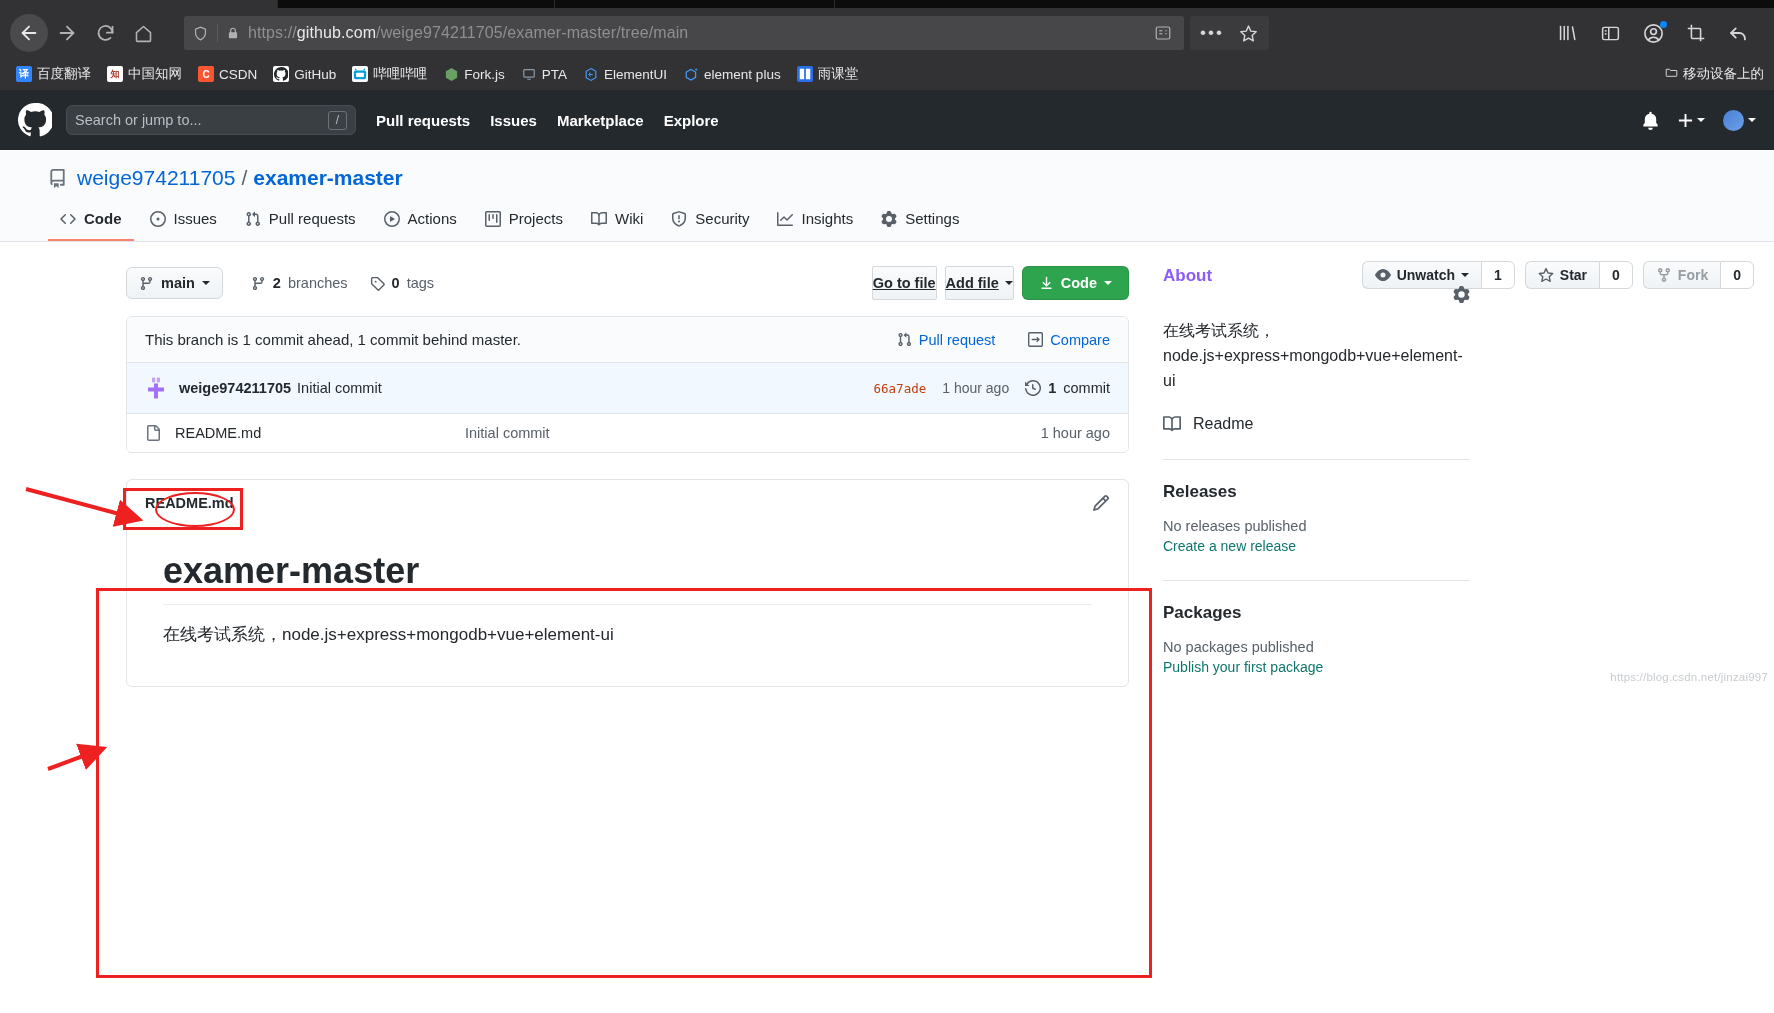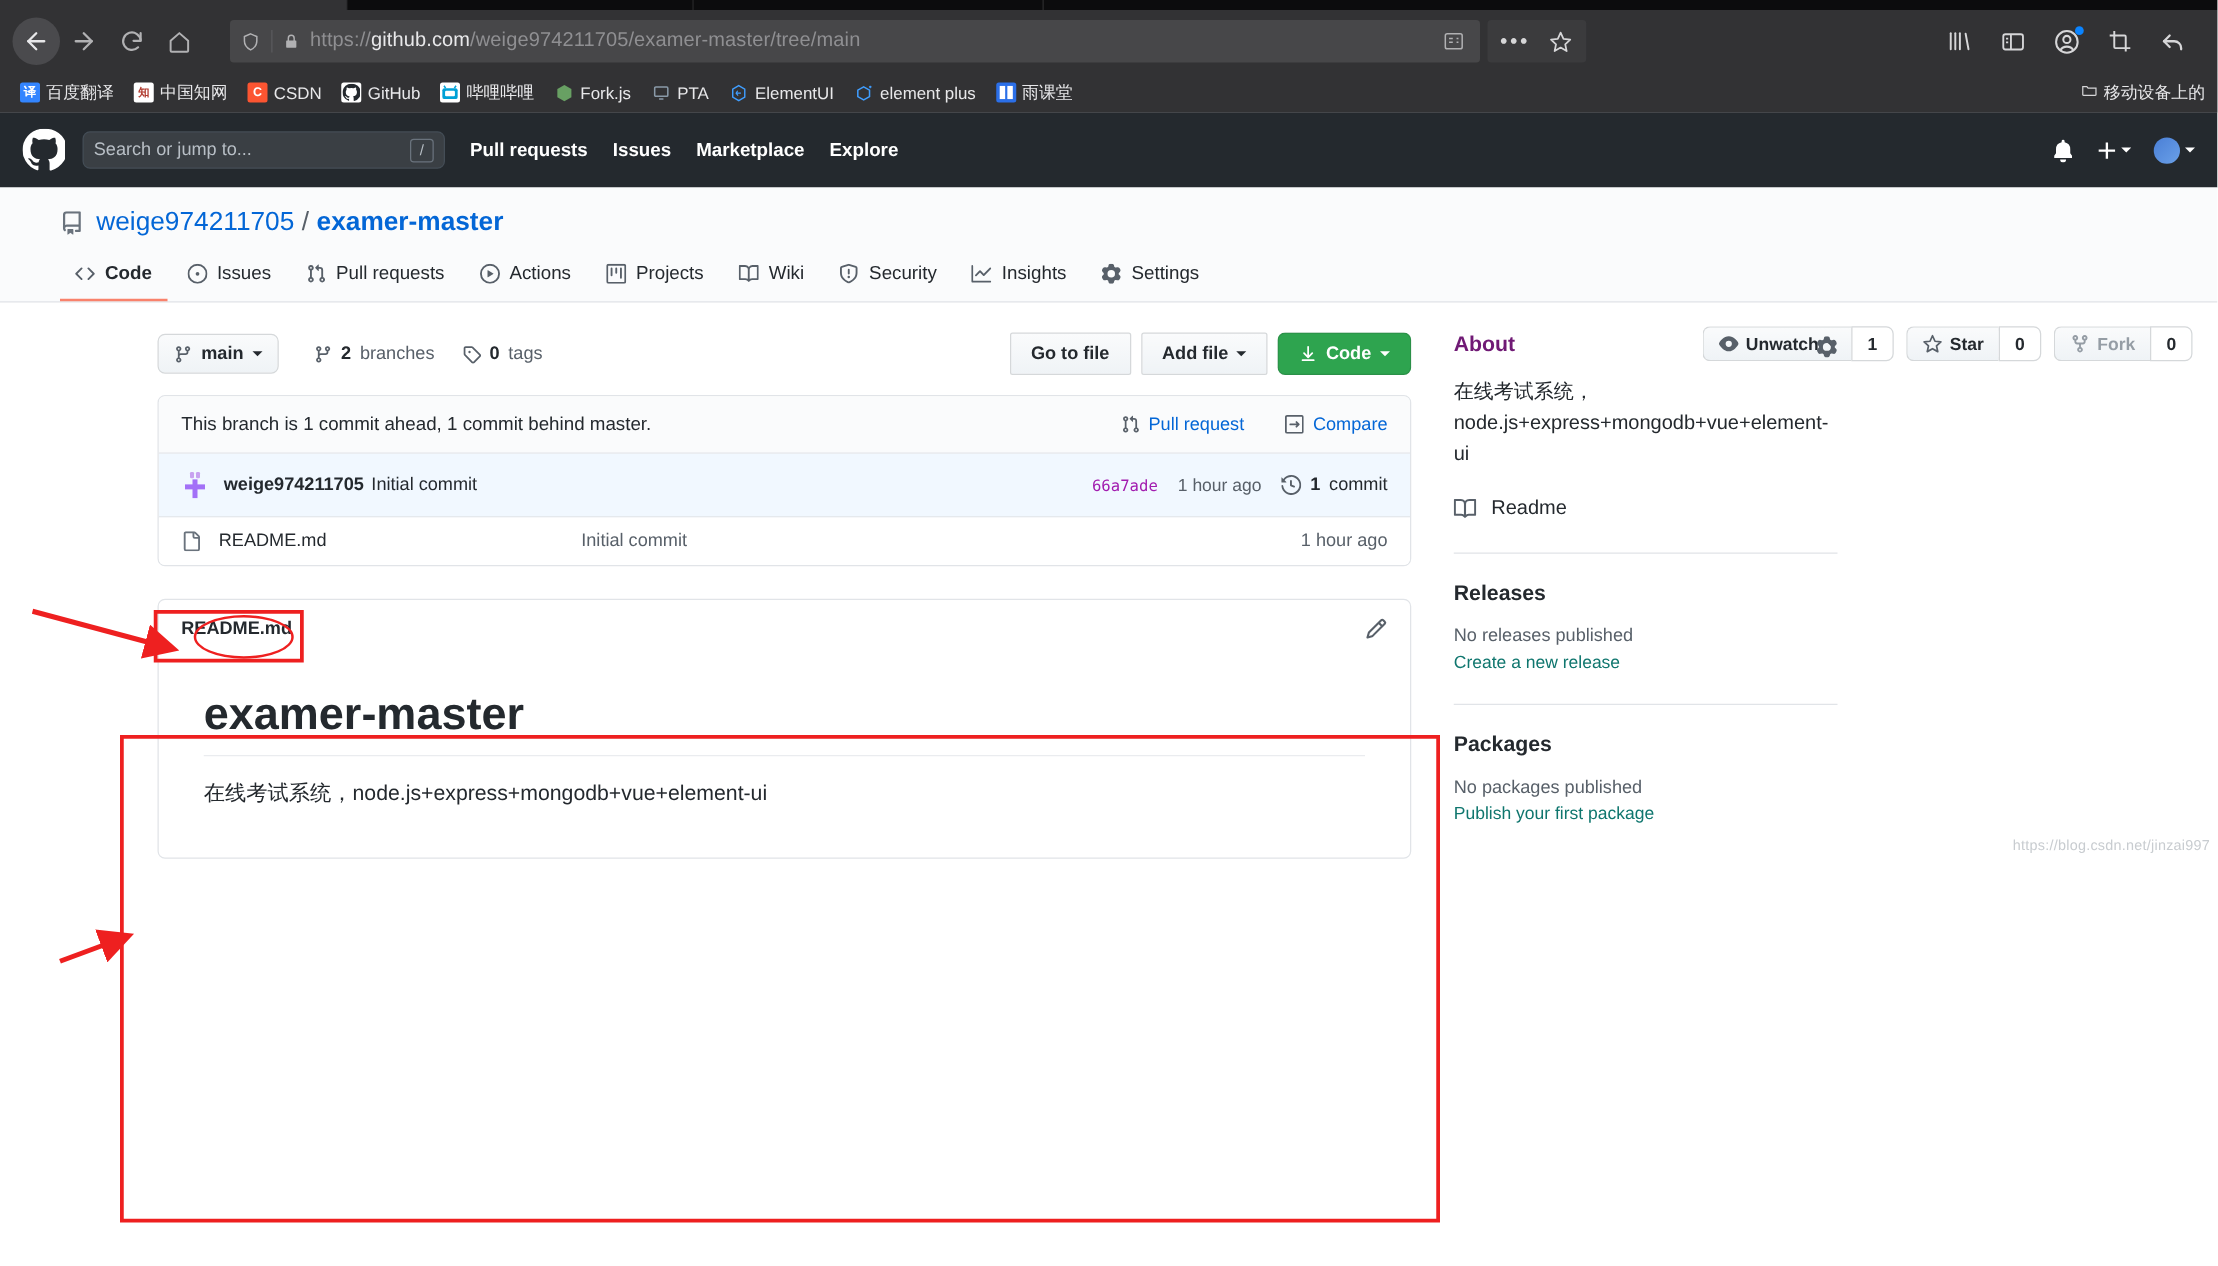--- a/index.html
+++ b/index.html
@@ -154,22 +154,22 @@
   }
   .branch-btn .ic { color: #586069; display:flex; }
   .meta-item { display: flex; align-items: center; gap: 7px; font-size: 14.5px; color: #586069; margin-left: 28px; }
   .meta-item b { color: #24292e; font-weight: 600; }
   .meta-item .ic { color: #586069; display:flex; }
 
   .branch-right { margin-left: auto; display: flex; gap: 8px; }
   .btn-plain {
     background: linear-gradient(180deg,#fafbfc,#eff3f6);
     border: 1px solid #d5d8da; border-radius: 2px;
-    padding: 8px 16px; font-size: 14.5px; color: #24292e; font-weight: 600;
-    display: flex; align-items: center; gap: 6px; white-space: nowrap;
+    padding: 8px 0; font-size: 14.5px; color: #24292e; font-weight: 600;
+    display: flex; align-items: center; gap: 6px; white-space: nowrap; text-decoration: underline;
   }
   .btn-code {
     background: #2ea44f; border: 1px solid rgba(27,31,35,.15); color: #fff;
     border-radius: 6px; padding: 8px 16px; font-size: 14.5px; font-weight: 600;
     display: flex; align-items: center; gap: 7px;
   }
 
   .file-box { border: 1px solid #e1e4e8; border-radius: 6px; overflow: hidden; }
   .compare-row {
     background: #fafbfc; padding: 14px 18px; display: flex; align-items: center;
@@ -184,21 +184,21 @@
     border-bottom: 1px solid #e1e4e8;
   }
   .commit-avatar {
     width: 22px; height: 22px; margin-right: 12px; flex: none;
     display: flex; align-items: center; justify-content: center;
     color: #b392f0; font-size: 20px; line-height: 1;
   }
   .commit-author { font-size: 14.5px; font-weight: 600; color: #24292e; margin-right: 6px; }
   .commit-msg { font-size: 14.5px; color: #24292e; }
   .commit-right { margin-left: auto; display: flex; align-items: center; gap: 16px; color: #586069; font-size: 14px;}
-  .commit-sha { font-family: "DejaVu Sans Mono", monospace; font-size: 12.5px; color: #a21caf; }
+  .commit-sha { font-family: "DejaVu Sans Mono", monospace; font-size: 12.5px; color: #c2410c; }
   .commit-count { display: flex; align-items: center; gap: 7px; font-size: 14.5px; color: #24292e; }
   .commit-count b { font-weight: 600; }
 
   .file-row { background: #fff; padding: 11px 18px; display: flex; align-items: center; }
   .file-row .ic { color: #6a737d; margin-right: 14px; display: flex;}
   .file-name { font-size: 14.5px; color: #24292e; width: 290px; }
   .file-msg { font-size: 14.5px; color: #586069; flex: 1; }
   .file-time { font-size: 14.5px; color: #586069; }
 
   .readme-box { border: 1px solid #e1e4e8; border-radius: 6px; margin-top: 26px; background: #fff;}
@@ -206,21 +206,21 @@
   .readme-head .title { font-size: 14.5px; font-weight: 600; color: #24292e; }
   .readme-head .pencil { margin-left: auto; color: #586069; display:flex; }
   .readme-body { padding: 6px 36px 40px 36px; }
   .readme-body h1 {
     font-size: 36px; font-weight: 600; color: #24292e;
     margin: 18px 0 14px 0; padding-bottom: 12px; border-bottom: 1px solid #eaecef;
   }
   .readme-body p { font-size: 17px; color: #24292e; margin: 18px 0 0 0; }
 
   
-  .side-h { font-size: 17px; font-weight: 600; color: #701a75; display:flex; align-items:flex-end; }
+  .side-h { font-size: 17px; font-weight: 600; color: #8b5cf6; display:flex; align-items:flex-start;flex-direction:column; }
   .side-h .gear { margin-left: auto; color: #586069; display:flex;}
   .side-desc { font-size: 16px; color: #24292e; line-height: 1.55; margin-top: 16px; word-break: break-word;}
   .side-readme { display: flex; align-items: center; gap: 12px; margin-top: 22px; font-size: 16px; color: #24292e;}
   .side-readme .ic { color: #586069; display:flex;}
   .side-sep { border-top: 1px solid #e1e4e8; margin: 26px 0 22px 0; }
   .side-sub { font-size: 17px; font-weight: 600; color: #24292e; }
   .side-none { font-size: 14.5px; color: #586069; margin-top: 16px; }
   .side-link { font-size: 14px; color: #0f766e; text-decoration: none; display: block; margin-top: 4px; }
 
   

